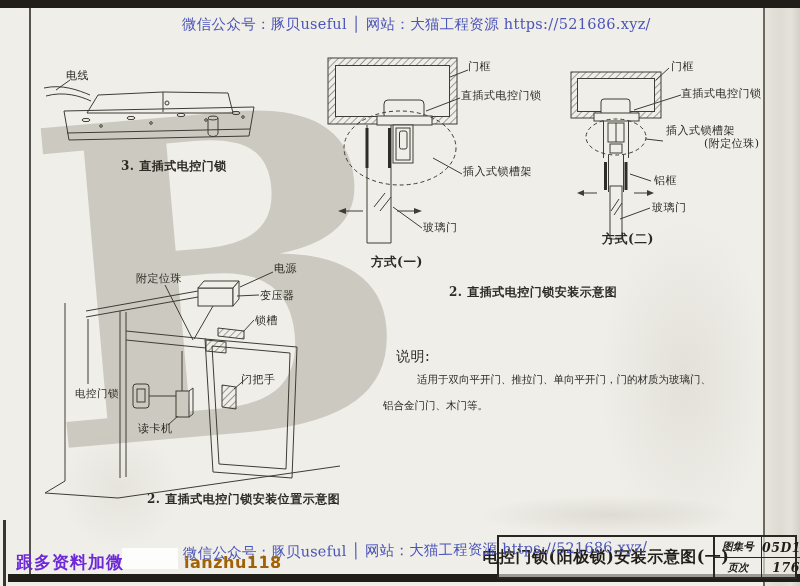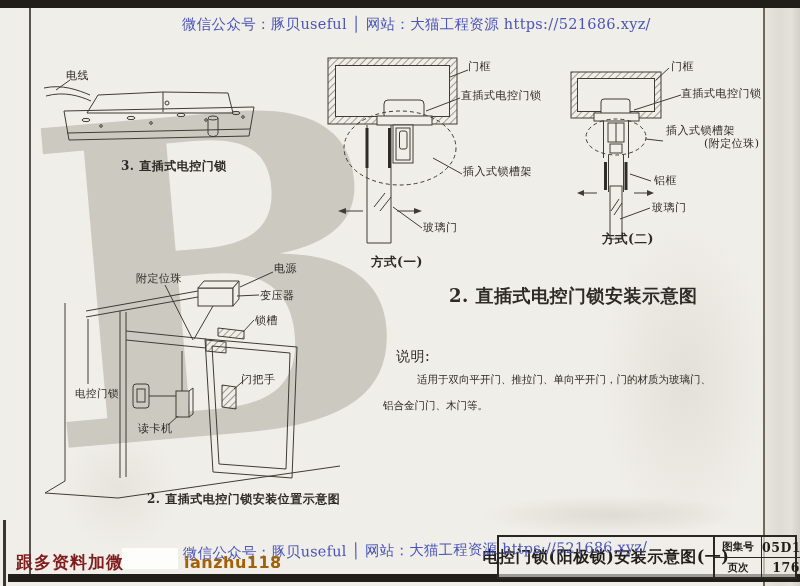--- a/index.html
+++ b/index.html
@@ -59,21 +59,21 @@
   }
   #title-block .tb-title{
     width:214px;border-right:2px solid #2a2722;display:flex;align-items:center;justify-content:center;
     font-size:16px;font-weight:bold;color:#211e19;white-space:nowrap;letter-spacing:.5px;
     font-family:"DejaVu Serif","Liberation Serif",serif;
   }
   #title-block .tb-grid{flex:1;display:grid;grid-template-columns:46px 1fr;grid-template-rows:1fr 1fr;}
   #title-block .tb-cell{
     display:flex;align-items:center;justify-content:center;
     font-size:10.5px;font-weight:bold;color:#211e19;white-space:nowrap;
-    border-left:0;font-family:"DejaVu Serif","Liberation Serif",serif;
+    border-left:0;font-family:"DejaVu Serif","Liberation Serif",serif;font-style:italic;
   }
   #title-block .tb-cell.val{border-left:1.5px solid #2a2722;font-size:12.5px;letter-spacing:.5px;}
   #title-block .tb-cell.r2{border-top:1.5px solid #2a2722;}
 </style>
 </head>
 <body>
 
 <div id="bigletter">B</div>
 
 <div class="ghost" style="left:600px;top:220px;width:170px;height:320px;background:radial-gradient(closest-side,rgba(110,104,92,.10),rgba(110,104,92,0));"></div>
@@ -215,21 +215,21 @@
 <div class="label caption" style="left:371px;top:254px;font-size:12.5px;">方式(一)</div>
 
 <div class="label" style="left:671px;top:59px;">门框</div>
 <div class="label" style="left:681px;top:86px;">直插式电控门锁</div>
 <div class="label" style="left:666px;top:123px;">插入式锁槽架</div>
 <div class="label" style="left:664px;top:136px;margin-left:40px;">(附定位珠)</div>
 <div class="label" style="left:654px;top:173px;">铝框</div>
 <div class="label" style="left:652px;top:200px;">玻璃门</div>
 <div class="label caption" style="left:602px;top:231px;font-size:12.5px;">方式(二)</div>
 
-<div class="label caption" style="left:449px;top:284px;font-size:18px;">2. 直插式电控门锁安装示意图</div>
+<div class="label caption" style="left:449px;top:284px;font-size:12px;">2. 直插式电控门锁安装示意图</div>
 
 <div class="label" style="left:136px;top:271px;">附定位珠</div>
 <div class="label" style="left:274px;top:261px;">电源</div>
 <div class="label" style="left:260px;top:288px;">变压器</div>
 <div class="label" style="left:255px;top:313px;">锁槽</div>
 <div class="label" style="left:241px;top:372px;">门把手</div>
 <div class="label" style="left:75px;top:387px;font-size:10.5px;">电控门锁</div>
 <div class="label" style="left:138px;top:421px;">读卡机</div>
 <div class="label caption" style="left:147px;top:491px;font-size:12px;">2. 直插式电控门锁安装位置示意图</div>
 
@@ -242,15 +242,15 @@
   <div class="tb-grid">
     <div class="tb-cell">图集号</div>
     <div class="tb-cell val">05D14</div>
     <div class="tb-cell r2">页次</div>
     <div class="tb-cell val r2">176</div>
   </div>
 </div>
 
 <div id="header-watermark" style="color: rgb(75, 85, 184);">微信公众号：豚贝useful │ 网站：大猫工程资源 https://521686.xyz/</div>
 <div id="footer-watermark" style="color: rgb(75, 85, 184);">微信公众号：豚贝useful │ 网站：大猫工程资源 https://521686.xyz/</div>
-<div id="promo-prefix" style="color: #7f1d1d;">跟多资料加微</div>
+<div id="promo-prefix" style="color: #6d28d9;">跟多资料加微</div>
 <div id="redacted-box"></div>
 <div id="promo-id" style="color: #a16207;">ianzhu118</div>
 
 </body></html>

